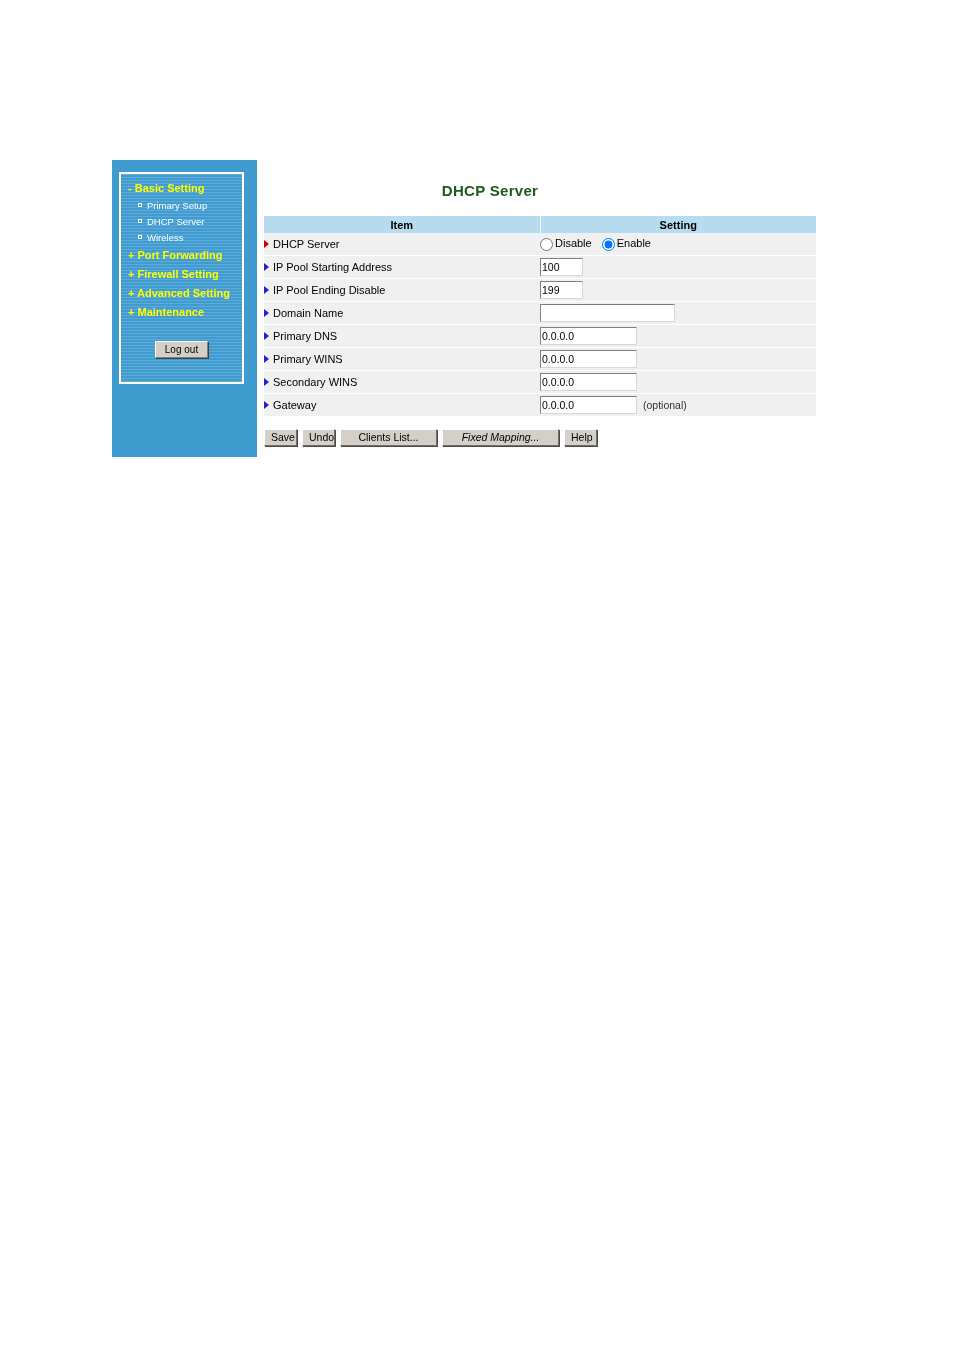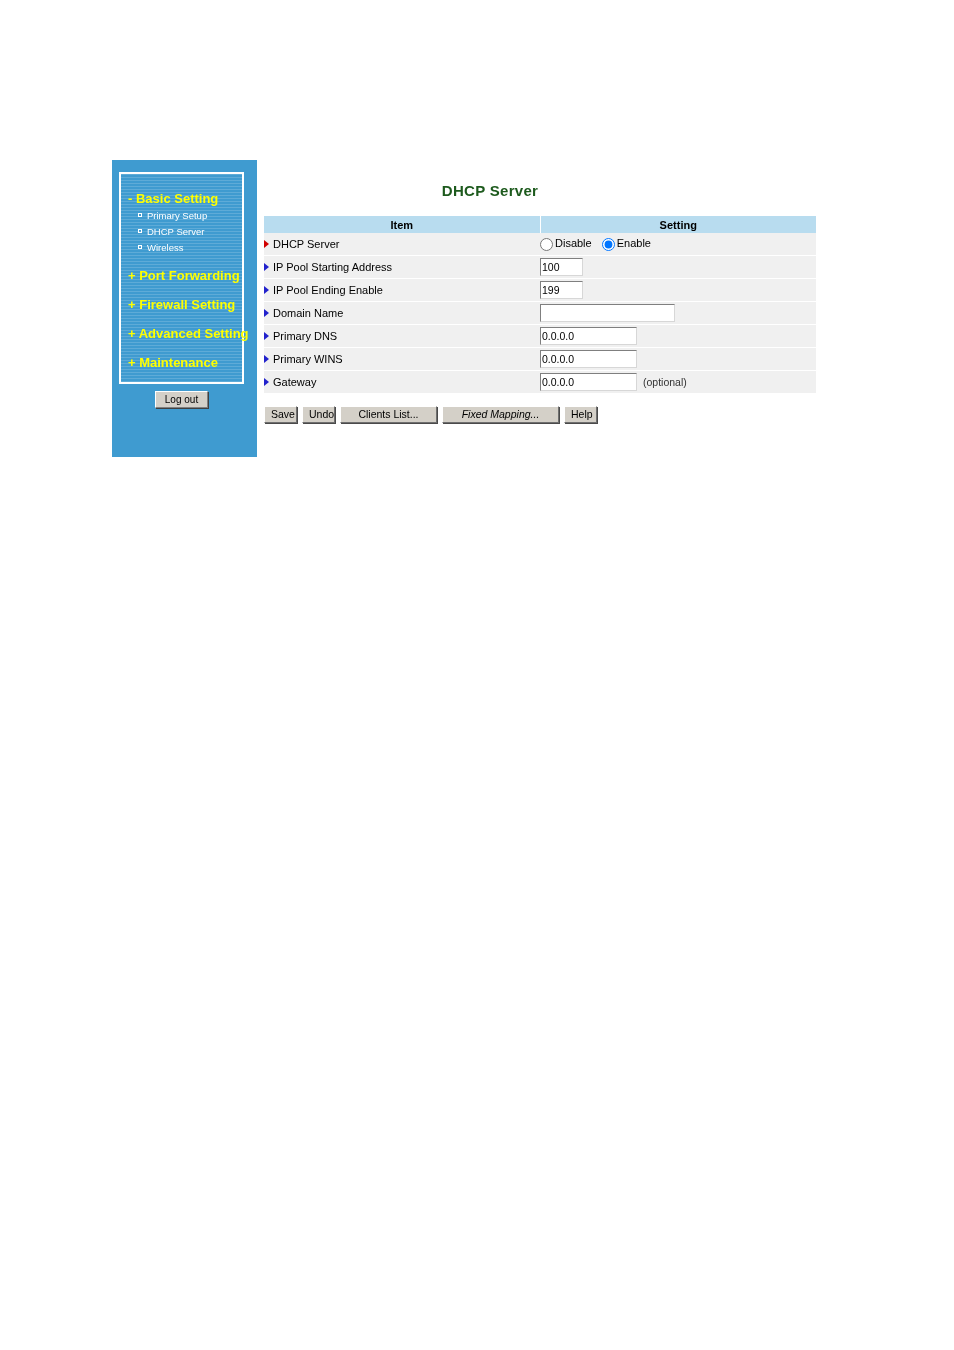--- a/index.html
+++ b/index.html
@@ -185,24 +185,24 @@
     border: 2px solid #ffffff;
     background:
       repeating-linear-gradient(to bottom,
         rgba(255,255,255,0.16) 0px, rgba(255,255,255,0.16) 1px,
         rgba(0,0,0,0.0) 1px, rgba(0,0,0,0.0) 3px),
       #3f9bd0;
     box-sizing: border-box;
     padding: 5px 0 0 0;
   }
   .menu-top {
-    font-size: 13px;
+    font-size: 11px;
     font-weight: bold;
     color: #ffff00;
-    padding: 13px 0 3px 7px;
+    padding: 3px 0 3px 7px;
     line-height: 13px;
     cursor: pointer;
     white-space: nowrap;
   }
   .menu-top.active { background: transparent; }
   .menu-sub {
     font-size: 9.5px;
     color: #ffffff;
     padding: 2px 0 2px 26px;
     line-height: 12px;
@@ -406,33 +406,37 @@
         <tbody id="settings-tbody">
             <tr>
               <td class="col-item"><span class="arrow red"></span><span class="item-label">DHCP Server</span></td>
               <td class="col-setting"><span class="radio-group"><label><input type="radio" name="dhcp-enable" style=""><span>Disable</span></label><label><input type="radio" name="dhcp-enable" checked="" style=""><span>Enable</span></label></span></td>
             </tr>
             <tr>
               <td class="col-item"><span class="arrow"></span><span class="item-label">IP Pool Starting Address</span></td>
               <td class="col-setting"><input type="text" class="txt w-small" value="100" style=""></td>
             </tr>
             <tr>
-              <td class="col-item"><span class="arrow"></span><span class="item-label">IP Pool Ending Enable</span></td>
+              <td class="col-item"><span class="arrow"></span><span class="item-label">IP Pool Ending Disable</span></td>
               <td class="col-setting"><input type="text" class="txt w-small" value="199" style=""></td>
             </tr>
             <tr>
               <td class="col-item"><span class="arrow"></span><span class="item-label">Domain Name</span></td>
               <td class="col-setting"><input type="text" class="txt w-wide" value="" style=""></td>
             </tr>
             <tr>
               <td class="col-item"><span class="arrow"></span><span class="item-label">Primary DNS</span></td>
               <td class="col-setting"><input type="text" class="txt w-mid" value="0.0.0.0" style=""></td>
             </tr>
             <tr>
               <td class="col-item"><span class="arrow"></span><span class="item-label">Primary WINS</span></td>
+              <td class="col-setting"><input type="text" class="txt w-mid" value="0.0.0.0" style=""></td>
+            </tr>
+            <tr>
+              <td class="col-item"><span class="arrow"></span><span class="item-label">Secondary WINS</span></td>
               <td class="col-setting"><input type="text" class="txt w-mid" value="0.0.0.0" style=""></td>
             </tr>
             <tr>
               <td class="col-item"><span class="arrow"></span><span class="item-label">Gateway</span></td>
               <td class="col-setting"><input type="text" class="txt w-mid" value="0.0.0.0" style=""><span class="optional-note">(optional)</span></td>
             </tr>
           </tbody>
       </table>
 
       <div id="button-bar">

